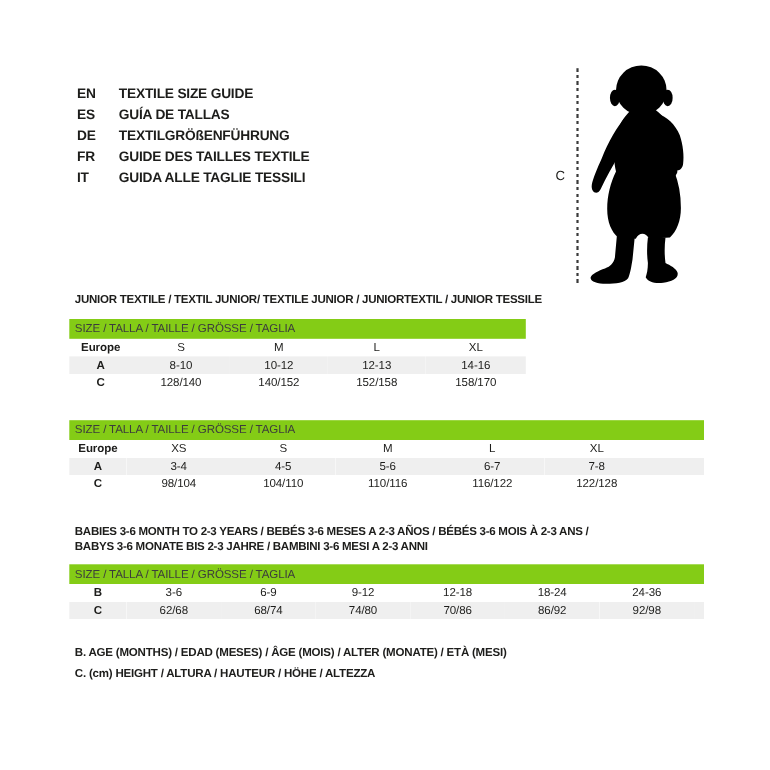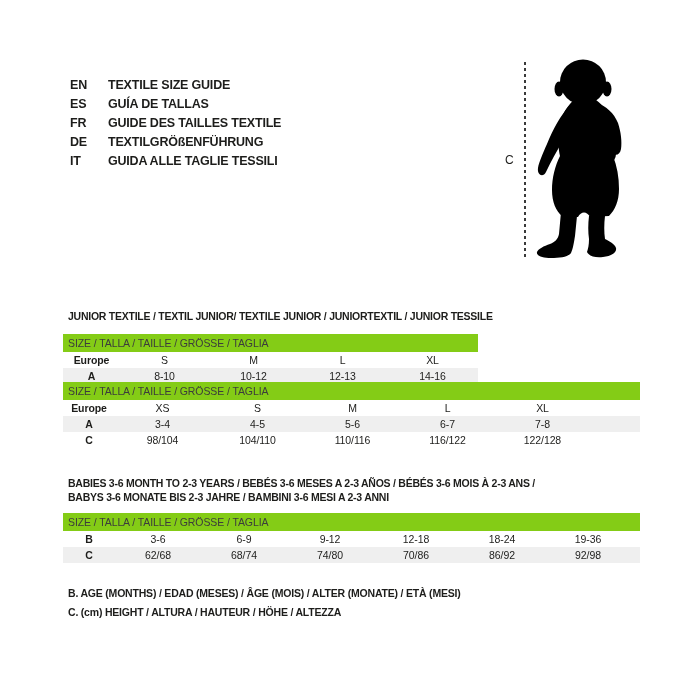--- a/index.html
+++ b/index.html
@@ -17,21 +17,21 @@
   .lang-label { white-space:nowrap; }
 
   
   .dashed-line { position:absolute; left:524px; top:62px; width:2px; height:196px;
     background:repeating-linear-gradient(to bottom,#3a3a3a 0 3px, transparent 3px 6px); }
   .measure-label { position:absolute; left:505px; top:153px; font-size:12px; }
   .silhouette { position:absolute; left:534px; top:56px; width:112px; height:204px; }
 
   
   .section { position:absolute; left:63px; }
-  .s1 { top:265px; width:415px;margin-top:44px; }
+  .s1 { top:265px; width:415px; }
   .s2 { top:371px; width:577px; }
   .s3 { top:476px; width:577px; }
   .section-title { font-weight:bold; font-size:10.5px; letter-spacing:-0.25px;
     line-height:14px; white-space:nowrap; padding-left:5px; }
   .title-gap { height:11px; }
 
   table.size-table { border-collapse:collapse; table-layout:fixed; }
   .t1 { width:415px; }
   .t2,.t3 { width:577px; }
   table.size-table td { font-size:10.5px; height:16px; line-height:16px;
@@ -54,26 +54,26 @@
   <div class="lang-block">
     <div class="lang-row">
       <span class="lang-code">EN</span>
       <span class="lang-label">TEXTILE SIZE GUIDE</span>
     </div>
     <div class="lang-row">
       <span class="lang-code">ES</span>
       <span class="lang-label">GUÍA DE TALLAS</span>
     </div>
     <div class="lang-row">
+      <span class="lang-code">DE</span>
+      <span class="lang-label">TEXTILGRÖßENFÜHRUNG</span>
+    </div>
+    <div class="lang-row">
       <span class="lang-code">FR</span>
       <span class="lang-label">GUIDE DES TAILLES TEXTILE</span>
-    </div>
-    <div class="lang-row">
-      <span class="lang-code">DE</span>
-      <span class="lang-label">TEXTILGRÖßENFÜHRUNG</span>
     </div>
     <div class="lang-row">
       <span class="lang-code">IT</span>
       <span class="lang-label">GUIDA ALLE TAGLIE TESSILI</span>
     </div>
   </div>
 
   <span class="measure-label">C</span>
   <div class="dashed-line"></div>
   <svg class="silhouette" viewBox="0 0 112 204" xmlns="http://www.w3.org/2000/svg">
@@ -237,21 +237,21 @@
         <tr class="thead">
           <td colspan="8">SIZE / TALLA / TAILLE / GRÖSSE / TAGLIA</td>
         </tr>
         <tr>
           <td class="rl">B</td>
           <td>3-6</td>
           <td>6-9</td>
           <td>9-12</td>
           <td>12-18</td>
           <td>18-24</td>
-          <td>19-36</td>
+          <td>24-36</td>
           <td></td>
         </tr>
         <tr class="shaded">
           <td class="rl">C</td>
           <td>62/68</td>
           <td>68/74</td>
           <td>74/80</td>
           <td>70/86</td>
           <td>86/92</td>
           <td>92/98</td>

